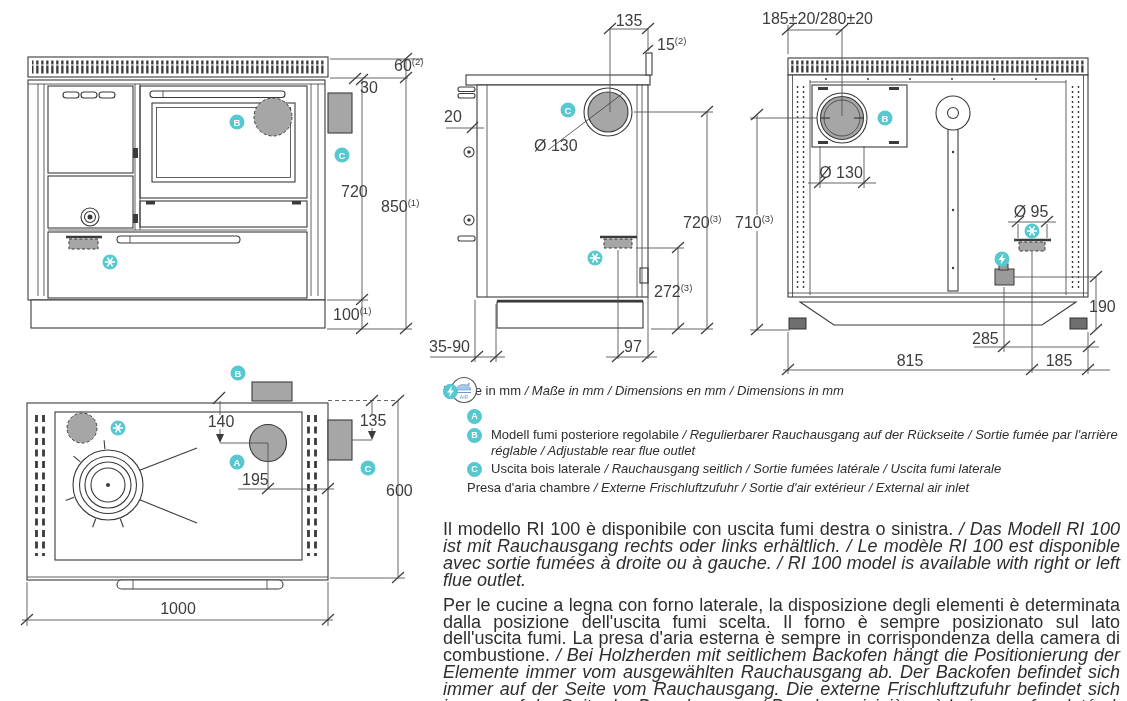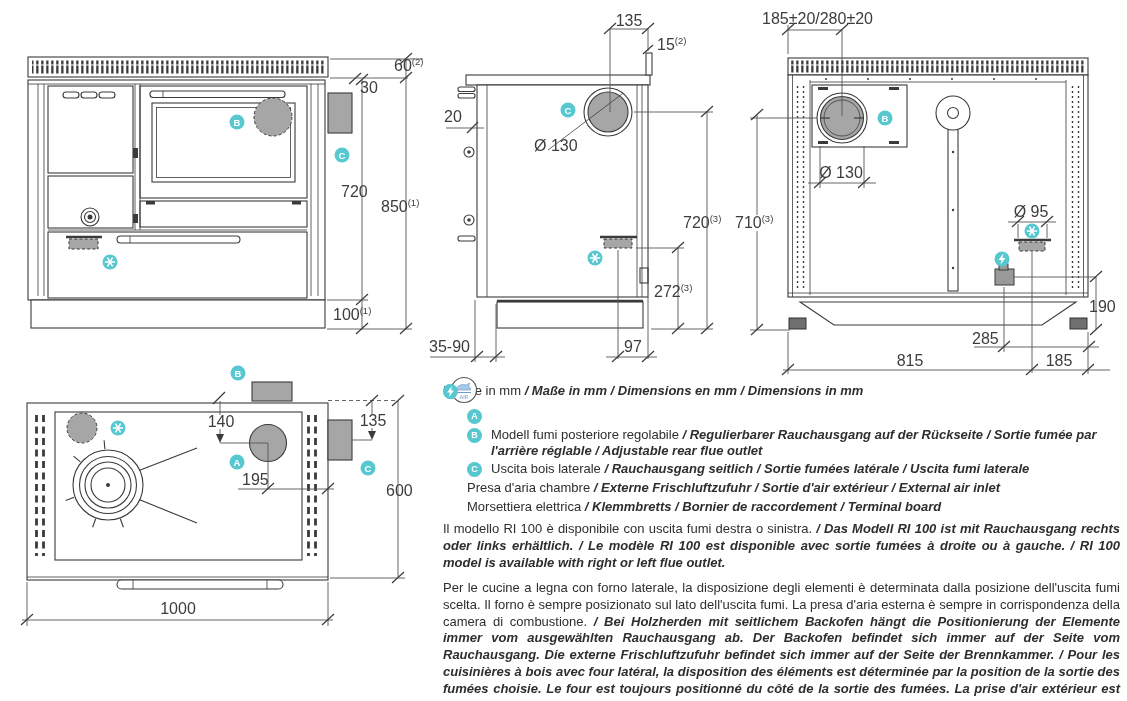--- a/index.html
+++ b/index.html
@@ -27,24 +27,24 @@
 
   
   .textcol{position:absolute;left:443px;top:383px;width:682px;color:#2e2e2e;}
   .units{font-size:13px;line-height:16px;margin-bottom:9px;}
   .lrow{display:flex;gap:9px;align-items:flex-start;padding-left:24px;margin-bottom:3px;}
   .ltext{font-size:13px;line-height:15.5px;max-width:628px;}
   .lbadge{flex:0 0 15px;width:15px;height:15px;border-radius:50%;background:#57c8d0;color:#fff;
           font-size:9px;font-weight:bold;line-height:15px;text-align:center;margin-top:1px;}
   .lbadge-svg{flex:0 0 15px;margin-top:1px;}
   .up{font-style:normal;}
-  .ital{font-style:italic;font-weight:bold;}
+  .ital{font-style:italic;}
   .airlogo{vertical-align:middle;margin:-8px 0 -12px 6px;}
   .paras{position:absolute;left:443px;top:521px;width:677px;color:#2e2e2e;}
-  .paras p{margin:0 0 8px 0;font-size:13px;line-height:16.9px;text-align:justify;}
+  .paras p{margin:0 0 8px 0;font-size:18px;line-height:16.9px;text-align:justify;}
 </style>
 </head>
 <body>
 
 <div class="stage">
 
 <svg width="1127" height="701" viewBox="0 0 1127 701">
   <defs>
     <pattern id="slotP" width="5" height="13" patternUnits="userSpaceOnUse">
       <rect x="1.2" y="0.5" width="2.3" height="12" fill="#3b3b3b"></rect>
@@ -428,21 +428,20 @@
             <line x1="8" y1="17.5" x2="22" y2="17.5" stroke="#6d9cc8" stroke-width="1"></line>
             <text x="15" y="23.5" text-anchor="middle" font-size="5" fill="#6d9cc8" font-family="Liberation Sans, sans-serif">AIR</text>
           </svg></div>
   </div>
 
   <div class="lrow">
     <svg class="lbadge-svg" width="15" height="15">
           <circle cx="7.5" cy="7.5" r="7.5" fill="#57c8d0"></circle>
           <polygon points="9,2 4,8.5 7,8.5 6,13 11,6.5 8,6.5" fill="#fff"></polygon>
         </svg>
-    <div class="ltext"><span class="up">Morsettiera elettrica</span><span class="ital"> / Klemmbretts / Bornier de raccordement / Terminal board</span></div>
   </div>
 </div>
 
 <div class="paras">
   <p><span class="up">Il modello RI 100 è disponibile con uscita fumi destra o sinistra.</span><span class="ital"> / Das Modell RI 100 ist mit Rauchausgang rechts oder links erhältlich. / Le modèle RI 100 est disponible avec sortie fumées à droite ou à gauche. / RI 100 model is available with right or left flue outlet.</span></p>
   <p><span class="up">Per le cucine a legna con forno laterale, la disposizione degli elementi è determinata dalla posizione dell'uscita fumi scelta. Il forno è sempre posizionato sul lato dell'uscita fumi. La presa d'aria esterna è sempre in corrispondenza della camera di combustione.</span><span class="ital"> / Bei Holzherden mit seitlichem Backofen hängt die Positionierung der Elemente immer vom ausgewählten Rauchausgang ab. Der Backofen befindet sich immer auf der Seite vom Rauchausgang. Die externe Frischluftzufuhr befindet sich immer auf der Seite der Brennkammer. / Pour les cuisinières à bois avec four latéral, la disposition des éléments est déterminée par la position de la sortie des fumées choisie. Le four est toujours positionné du côté de la sortie des fumées. La prise d'air extérieur est toujours positionnée sous la chambre de combustion. / For the cookers with lateral oven, the placement of the elements is defined by the flue outlet position. The oven is always located in correspondence of the flue outlet. The external air intake is always located in correspondence of the fire chamber.</span></p>
 </div>
 
 </div>
 

